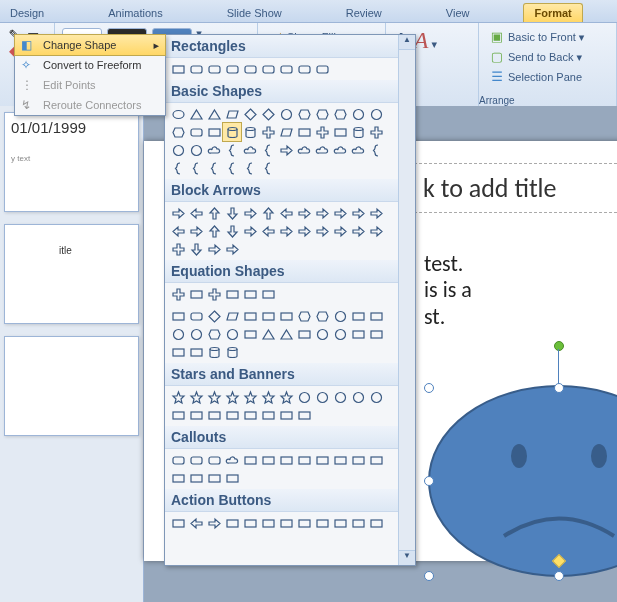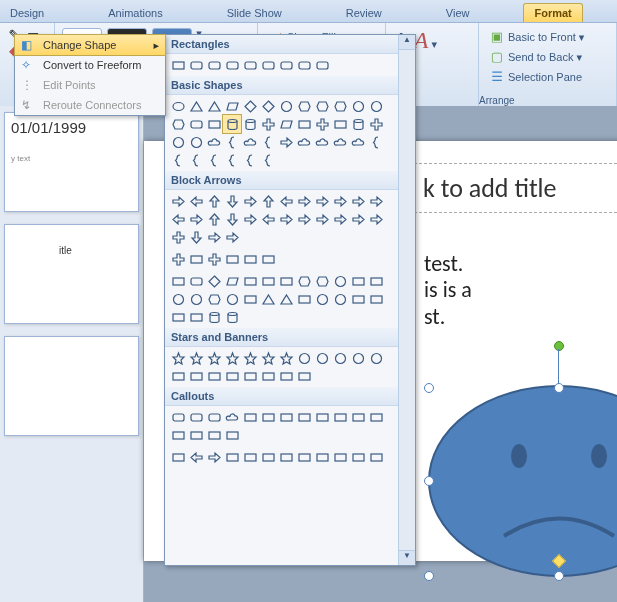--- a/index.html
+++ b/index.html
@@ -155,21 +155,21 @@
   width: 100%;
   border-top: 1px solid #b8cde6;
   border-bottom: none;
 }
 .category-header {
   font-weight: bold;
   color: #3b5a82;
   padding: 3px 6px;
   background: linear-gradient(#eef3fa, #dce7f4);
   border-bottom: 1px solid #c9d8eb;
-  font-size: 11px;
+  font-size: 14px;
 }
 .shape-row {
   padding: 2px 4px;
   display: flex;
   flex-wrap: wrap;
 }
 .shape-cell {
   width: 18px;
   height: 18px;
   display: flex;
@@ -782,20 +782,21 @@
           <svg viewBox="0 0 15 15">
             <path d="M2 6 L8 6 L8 3 L13 7.5 L8 12 L8 9 L2 9 Z" stroke="#3b5a82" stroke-width="1.2" fill="none"></path>
           </svg>
         </div>
         <div class="shape-cell">
           <svg viewBox="0 0 15 15">
             <path d="M2 6 L8 6 L8 3 L13 7.5 L8 12 L8 9 L2 9 Z" stroke="#3b5a82" stroke-width="1.2" fill="none"></path>
           </svg>
         </div>
       </div>
+    <div class="category-header">Equation Shapes</div>
     <div class="shape-row" id="row-eq">
         <div class="shape-cell">
           <svg viewBox="0 0 15 15">
             <path d="M6 2 L9 2 L9 6 L13 6 L13 9 L9 9 L9 13 L6 13 L6 9 L2 9 L2 6 L6 6 Z" stroke="#3b5a82" stroke-width="1.2" fill="none"></path>
           </svg>
         </div>
         <div class="shape-cell">
           <svg viewBox="0 0 15 15">
             <rect x="2" y="4" width="11" height="7" stroke="#3b5a82" stroke-width="1.2" fill="none"></rect>
           </svg>
@@ -1144,20 +1145,21 @@
           <svg viewBox="0 0 15 15">
             <rect x="2" y="4" width="11" height="7" stroke="#3b5a82" stroke-width="1.2" fill="none"></rect>
           </svg>
         </div>
         <div class="shape-cell">
           <svg viewBox="0 0 15 15">
             <rect x="2" y="4" width="11" height="7" stroke="#3b5a82" stroke-width="1.2" fill="none"></rect>
           </svg>
         </div>
       </div>
+    <div class="category-header">Action Buttons</div>
     <div class="shape-row" id="row-act">
         <div class="shape-cell">
           <svg viewBox="0 0 15 15">
             <rect x="2" y="4" width="11" height="7" stroke="#3b5a82" stroke-width="1.2" fill="none"></rect>
           </svg>
         </div>
         <div class="shape-cell">
           <svg viewBox="0 0 15 15">
             <path d="M13 6 L7 6 L7 3 L2 7.5 L7 12 L7 9 L13 9 Z" stroke="#3b5a82" stroke-width="1.2" fill="none"></path>
           </svg>

